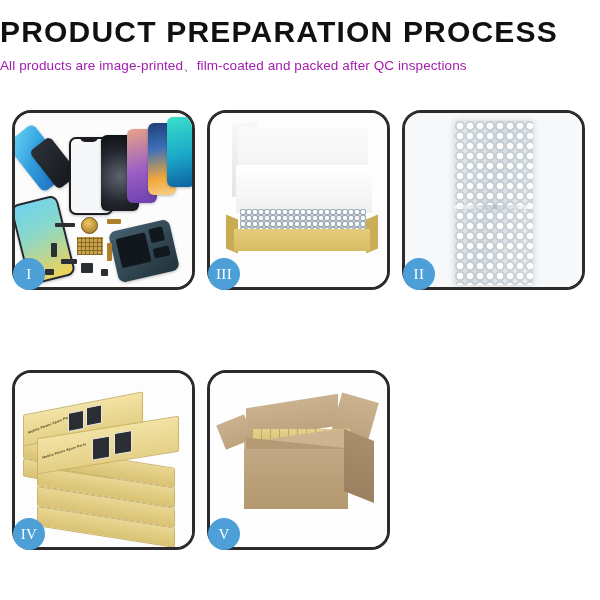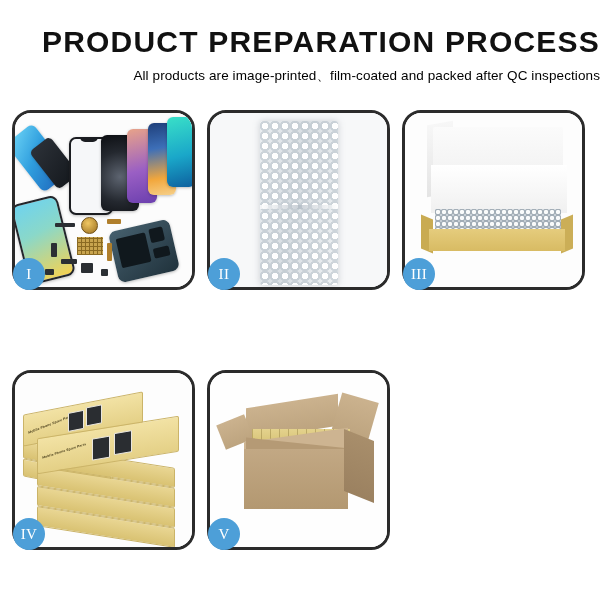--- a/index.html
+++ b/index.html
@@ -3,27 +3,27 @@
 <meta charset="utf-8">
 <style>
   html,body{margin:0;padding:0;}
   body{
     width:600px;height:600px;background:#ffffff;overflow:hidden;
     font-family:"Liberation Sans", sans-serif;
   }
   .page{position:relative;width:600px;height:600px;background:#fff;}
 
   
-  .header{padding-top:26px;text-align:right;margin-left:8px;}
+  .header{padding-top:16px;text-align:left;}
   .title{
     font-size:30px;font-weight:bold;color:#111;letter-spacing:1.2px;
     line-height:1.05;white-space:nowrap;
   }
   .subtitle{
-    margin-top:9px;font-size:13.5px;color:#000000;letter-spacing:.1px;
+    margin-top:9px;font-size:13.5px;color:#a21caf;letter-spacing:.1px;
     white-space:nowrap;
   }
 
   
   .grid{
     position:absolute;left:12px;top:110px;width:578px;
     display:grid;grid-template-columns:repeat(3,183px);
     grid-template-rows:180px 180px;
     column-gap:12px;row-gap:80px;
   }
@@ -250,38 +250,38 @@
         <div class="part dark" style="left:46px;top:146px;width:16px;height:5px;"></div>
         <div class="part chip" style="left:92px;top:130px;width:5px;height:18px;"></div>
         <div class="part dark" style="left:66px;top:150px;width:12px;height:10px;"></div>
         <div class="part dark" style="left:30px;top:156px;width:9px;height:6px;"></div>
         <div class="part dark" style="left:86px;top:156px;width:7px;height:7px;"></div>
       </div>
       <div class="badge">I</div>
     </div>
 
     <div class="panel">
-      <div class="stage p2">
-        <div class="bw"></div>
-        <div class="bw-seam"></div>
-      </div>
-      <div class="badge">II</div>
-    </div>
-
-    <div class="panel">
       <div class="stage p3">
         <div class="k-lid2"></div>
         <div class="k-lid"></div>
         <div class="k-foam"></div>
         <div class="k-bub"></div>
         <div class="k-left"></div>
         <div class="k-right"></div>
         <div class="k-front"></div>
       </div>
       <div class="badge">III</div>
+    </div>
+
+    <div class="panel">
+      <div class="stage p2">
+        <div class="bw"></div>
+        <div class="bw-seam"></div>
+      </div>
+      <div class="badge">II</div>
     </div>
 
     <div class="panel">
       <div class="stage p4">
 
         <div class="sb sb-side" style="left:8px;top:58px;width:86px;height:16px;transform:skewY(11deg);"></div>
         <div class="sb sb-side" style="left:8px;top:76px;width:86px;height:16px;transform:skewY(11deg);"></div>
         <div class="sb sb-side" style="left:8px;top:94px;width:86px;height:16px;transform:skewY(11deg);"></div>
 
         <div class="sb sb-top" style="left:8px;top:30px;width:118px;height:30px;transform:skewY(-11deg);">

